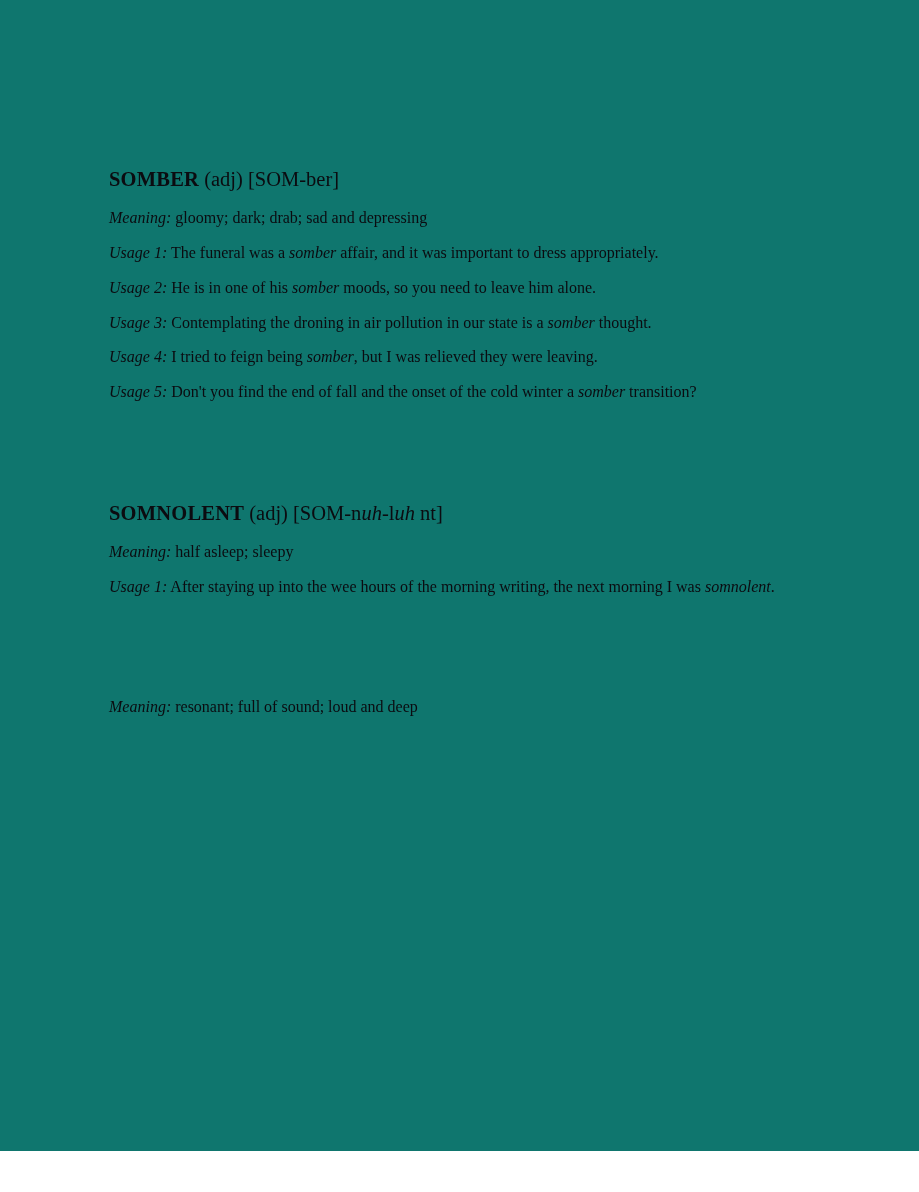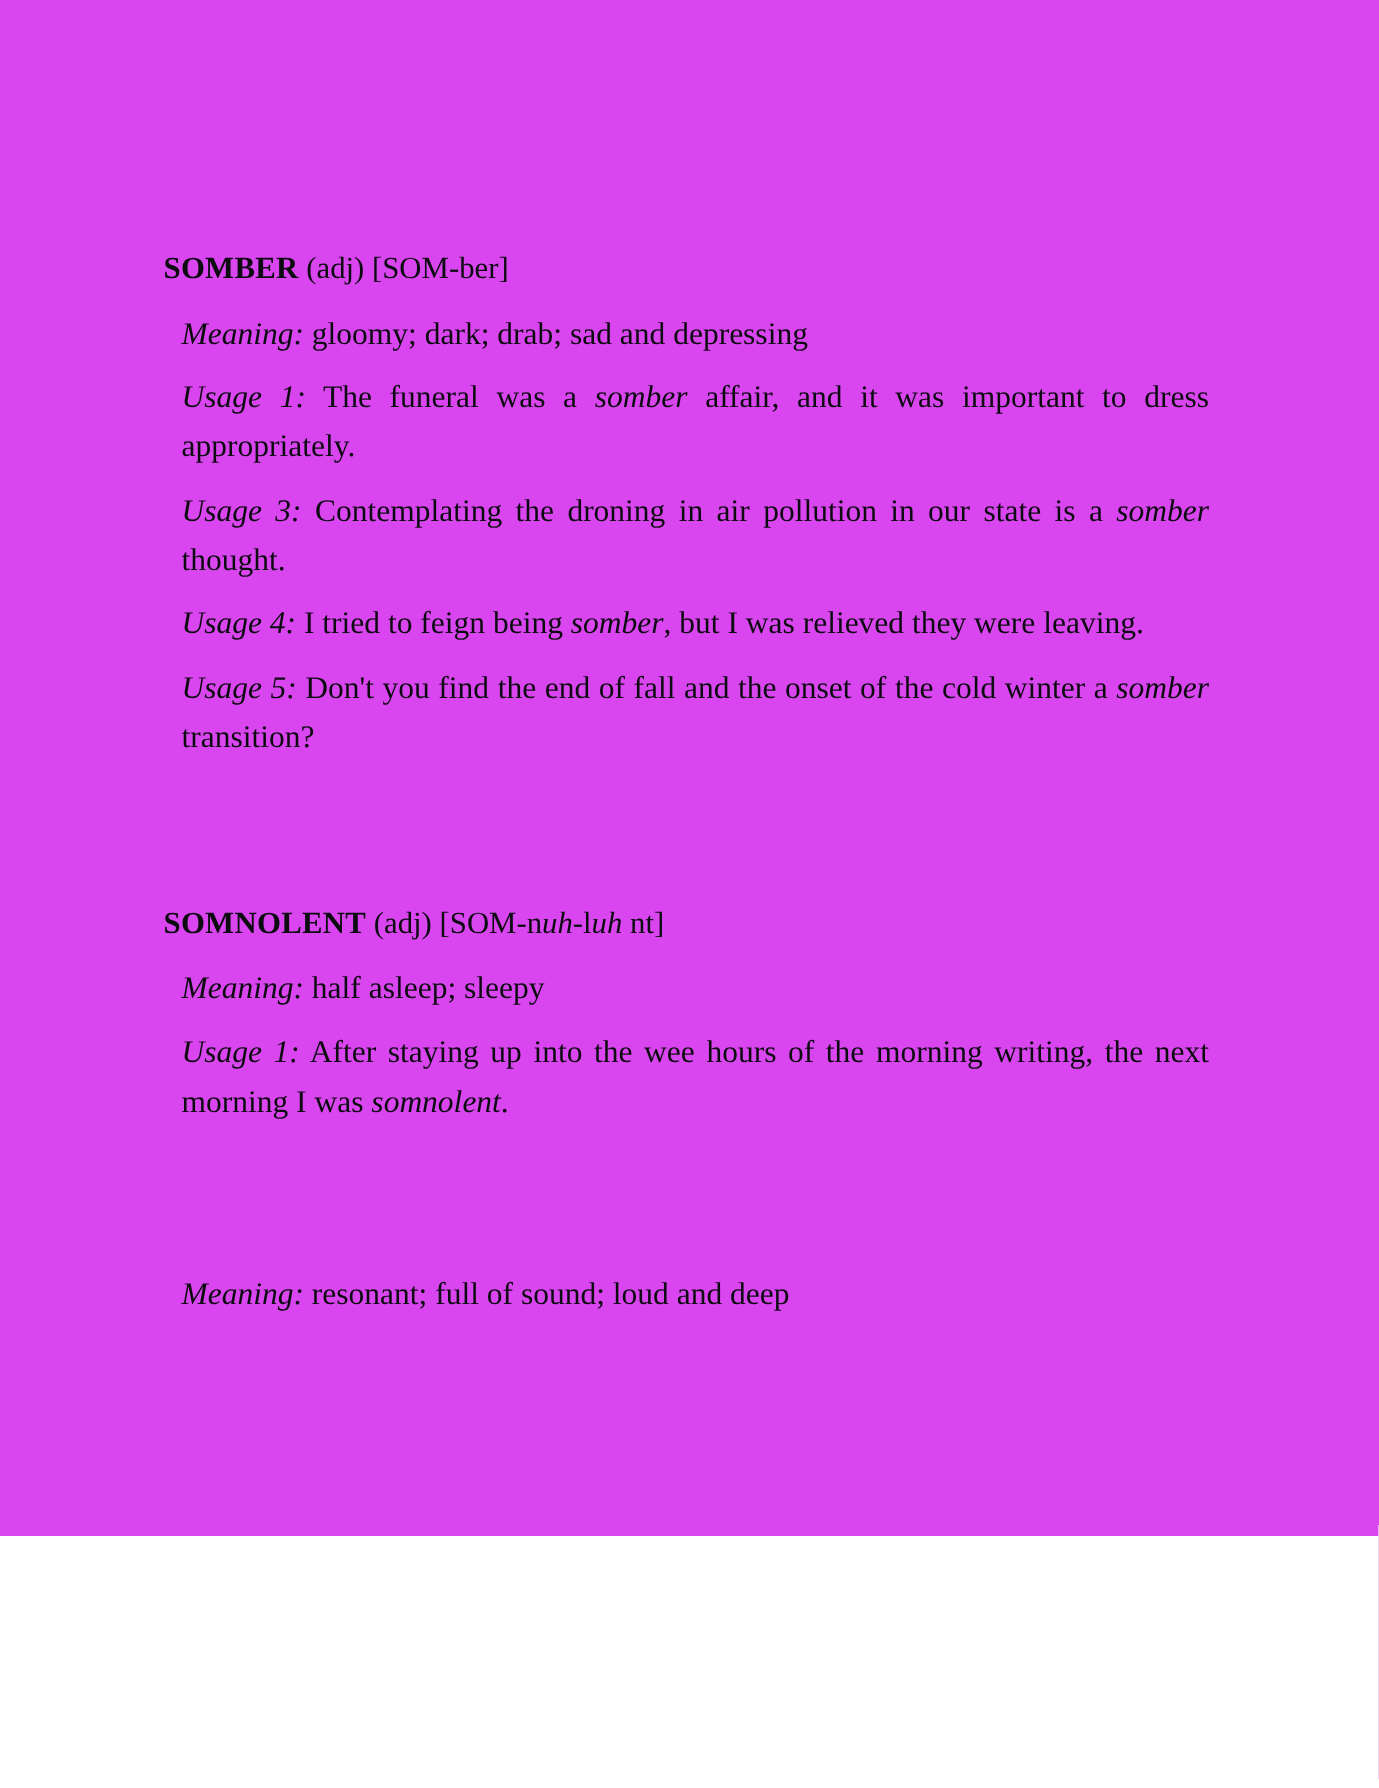--- a/index.html
+++ b/index.html
@@ -10,22 +10,22 @@
   body {
     width: 919px;
     height: 1192px;
     font-family: "Liberation Serif", "DejaVu Serif", serif;
     color: #0b0b10;
     overflow: hidden;
   }
   .page {
     position: relative;
     width: 919px;
-    height: 1024px;
-    background: #d946ef;
+    height: 1151px;
+    background: #0f766e;
     text-decoration: underline;
   }
   .content {
     position: absolute;
     left: 109px;
     top: 166px;
     width: 697px;
   }
   .entry {
     margin: 0 0 95px 0;
@@ -43,22 +43,22 @@
     font-weight: bold;
     letter-spacing: 0.2px;
   }
   .pos {
     font-weight: normal;
   }
   .pron {
     font-weight: normal;
   }
   p.line {
-    margin: 0 0 10px 12px;
-    font-size: 21px;
+    margin: 0 0 10px 0;
+    font-size: 16px;
     line-height: 1.56;
     text-align: justify;
     text-justify: inter-word;
     -webkit-hyphens: none;
     hyphens: none;
   }
   p.line:last-child {
     margin-bottom: 0;
   }
   .lbl {
@@ -70,20 +70,21 @@
 </style>
 </head>
 <body>
 
 <div class="page">
   <div class="content">
       <div class="entry">
         <p class="headword-line"><span class="headword">SOMBER</span> <span class="pos">(adj)</span> <span class="pron"><span>[SOM-ber]</span></span></p>
         <p class="line"><span class="lbl">Meaning:</span> <span>gloomy; dark; drab; sad and depressing</span></p>
         <p class="line"><span class="lbl">Usage 1:</span> <span><span>The funeral was a </span><em class="word">somber</em><span> affair, and it was important to dress appropriately.</span></span></p>
+        <p class="line"><span class="lbl">Usage 2:</span> <span><span>He is in one of his </span><em class="word">somber</em><span> moods, so you need to leave him alone.</span></span></p>
         <p class="line"><span class="lbl">Usage 3:</span> <span><span>Contemplating the droning in air pollution in our state is a </span><em class="word">somber</em><span> thought.</span></span></p>
         <p class="line"><span class="lbl">Usage 4:</span> <span><span>I tried to feign being </span><em class="word">somber</em><span>, but I was relieved they were leaving.</span></span></p>
         <p class="line"><span class="lbl">Usage 5:</span> <span><span>Don't you find the end of fall and the onset of the cold winter a </span><em class="word">somber</em><span> transition?</span></span></p>
       </div>
       <div class="entry">
         <p class="headword-line"><span class="headword">SOMNOLENT</span> <span class="pos">(adj)</span> <span class="pron"><span>[SOM-n</span><em class="word">uh</em><span>-l</span><em class="word">uh</em><span> nt]</span></span></p>
         <p class="line"><span class="lbl">Meaning:</span> <span>half asleep; sleepy</span></p>
         <p class="line"><span class="lbl">Usage 1:</span> <span><span>After staying up into the wee hours of the morning writing, the next morning I was </span><em class="word">somnolent</em><span>.</span></span></p>
       </div>
       <div class="entry">

